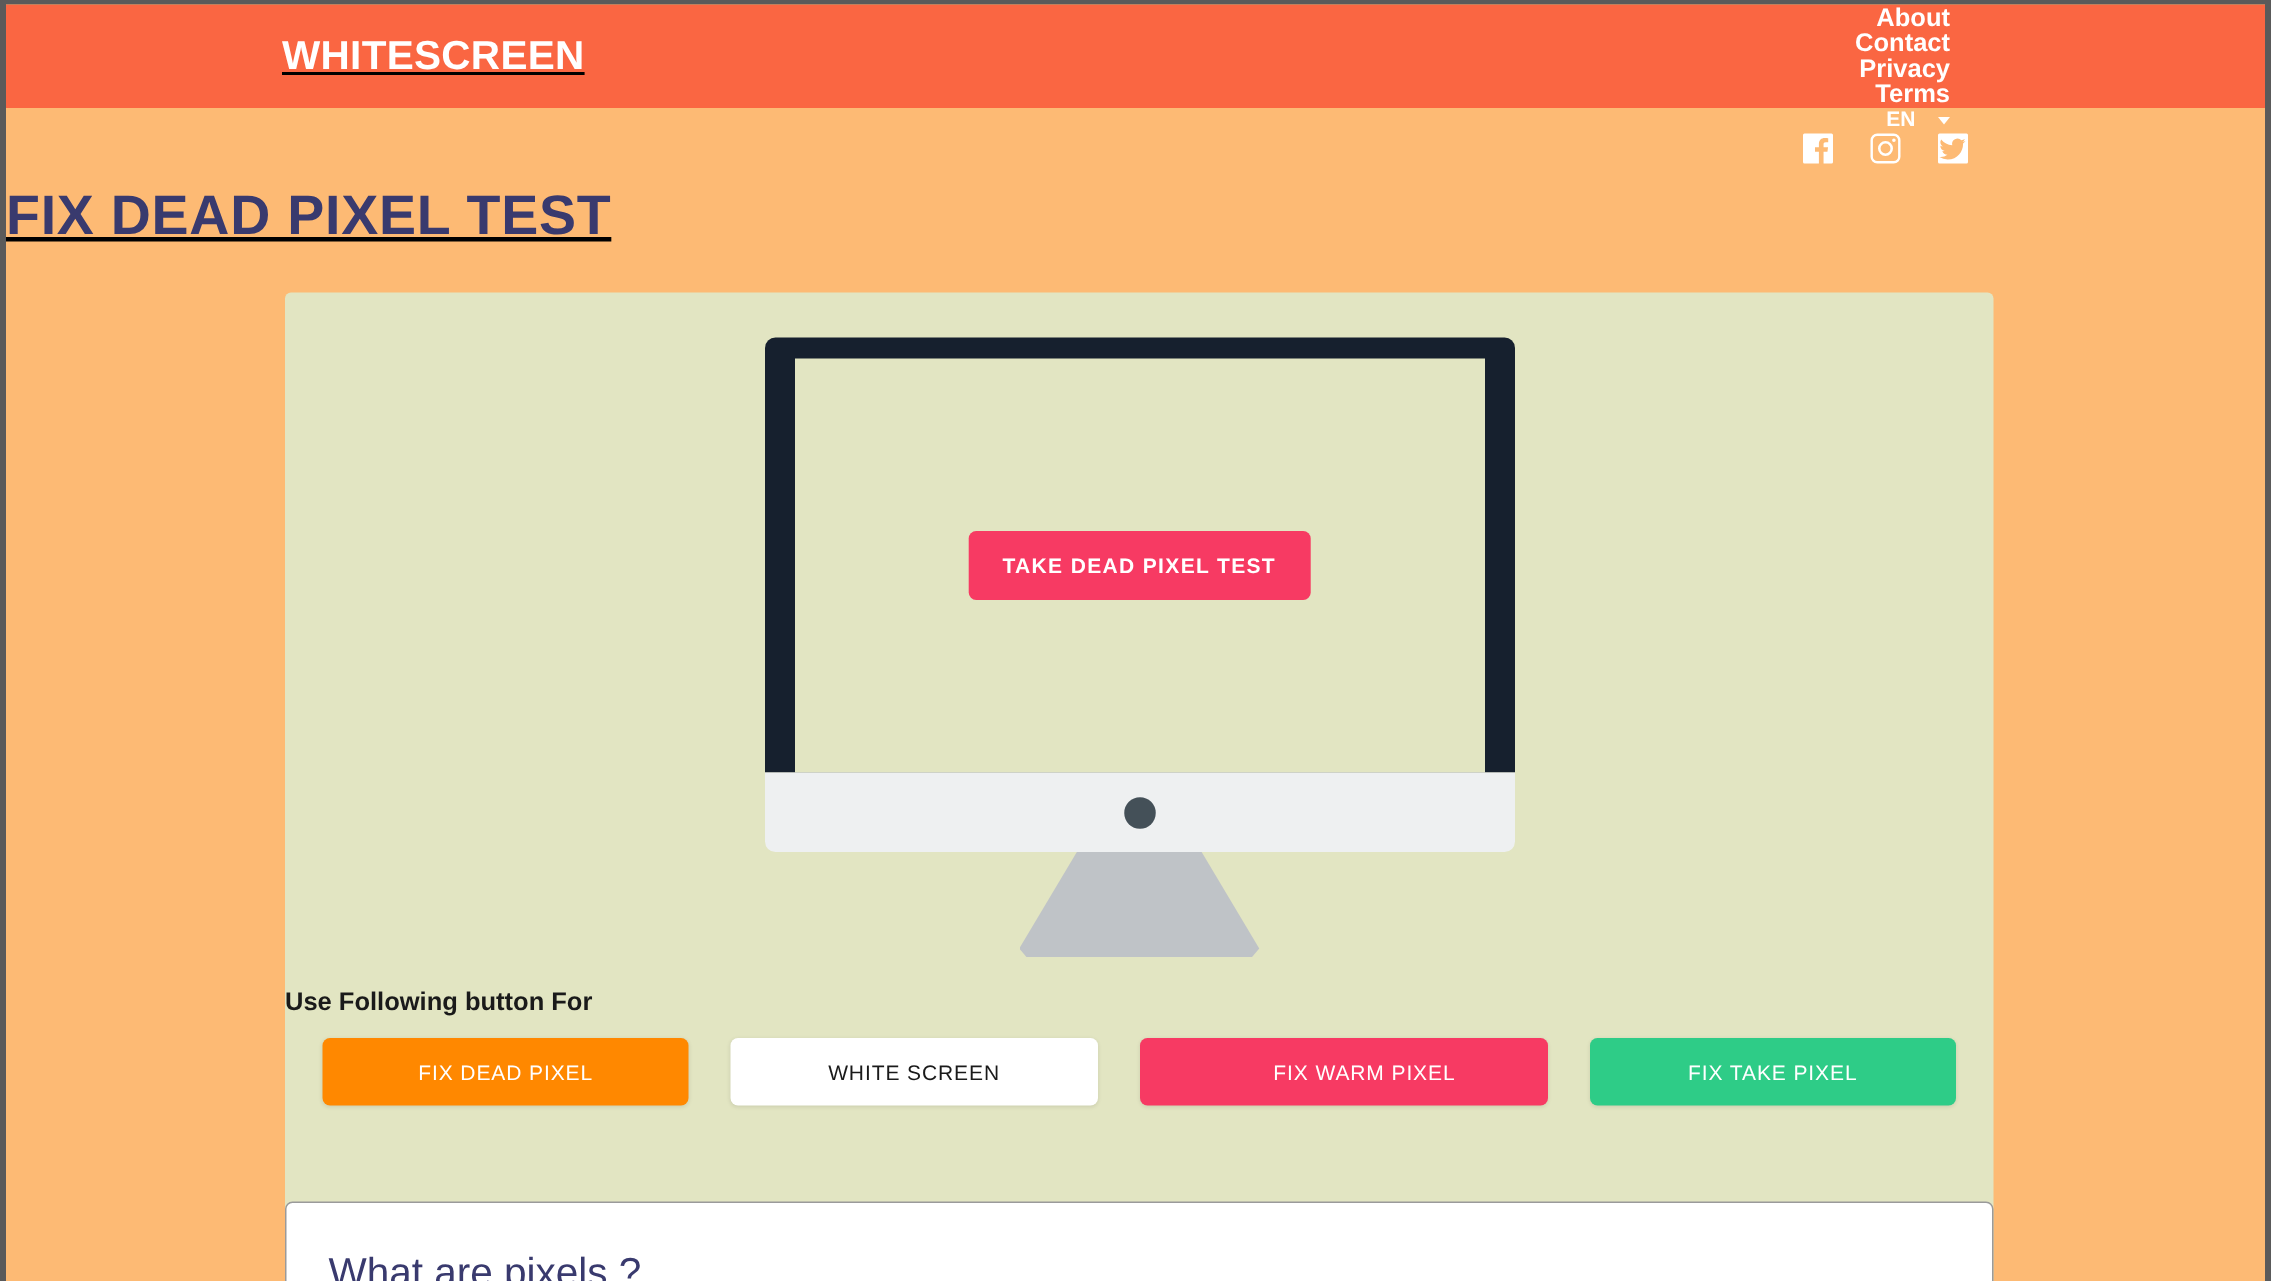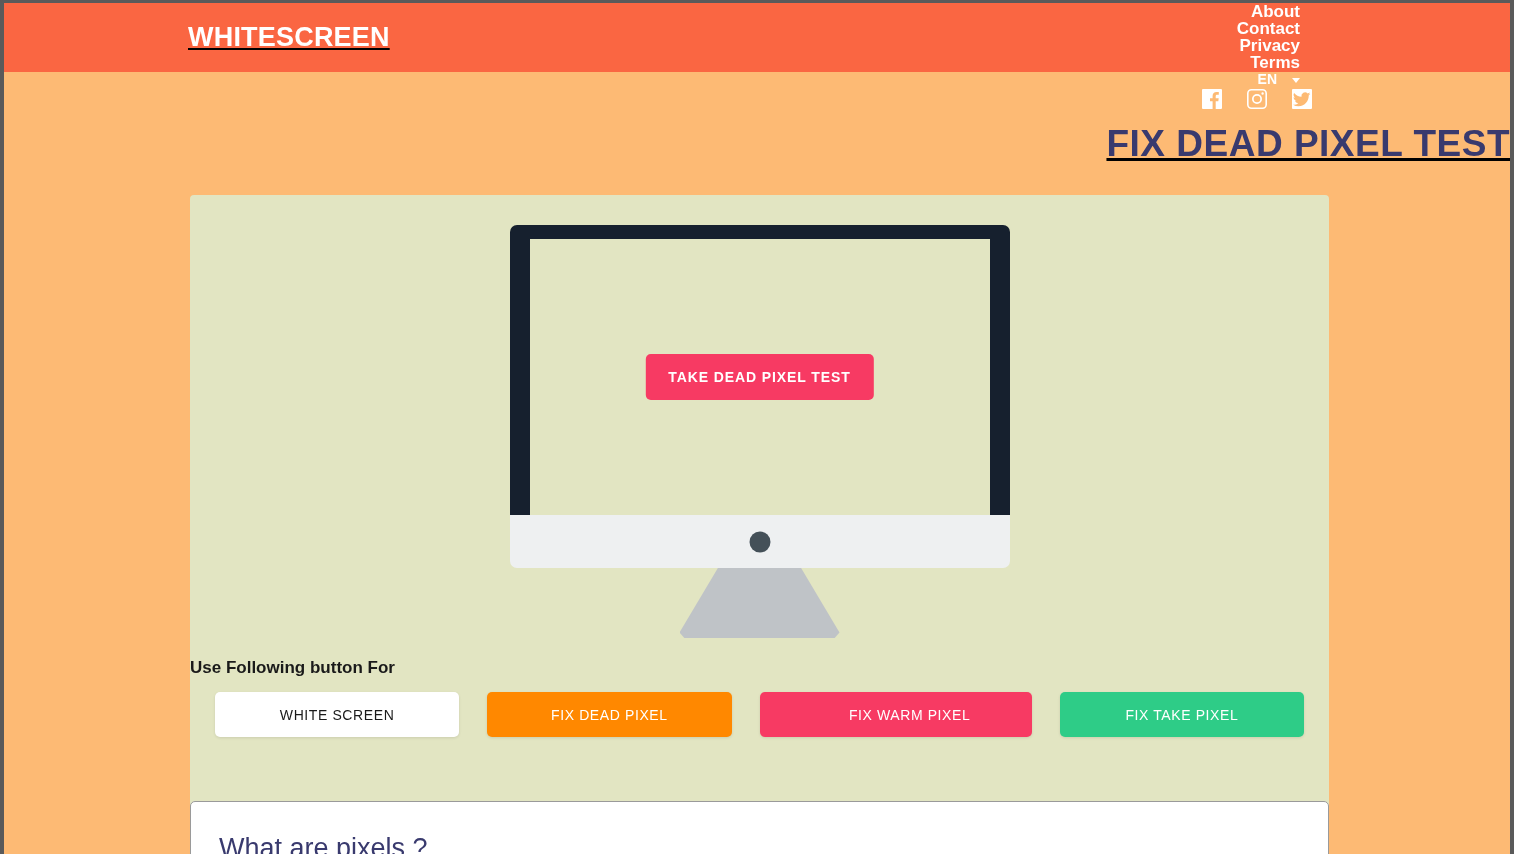--- a/index.html
+++ b/index.html
@@ -90,21 +90,21 @@
   }
   .social-icon {
     width: 24px; height: 24px;
     display: block;
     cursor: pointer;
     fill: #ffffff;
   }
 
   
   #page-title {
-    text-align: right;
+    text-align: left;
     color: #393a6e;
     font-size: 37px;
     font-weight: bold;
     letter-spacing: 0.5px;
     margin-top: 52px;
     line-height: 1.1;
   }
 
   
   #hero-panel {
@@ -279,22 +279,22 @@
       </div>
       <div id="monitor-chin">
         <div id="monitor-logo-dot"></div>
       </div>
       <div id="monitor-stand"></div>
     </div>
 
     <div id="hint-text">Use Following button For</div>
 
     <div id="action-buttons">
+      <button class="action-button" style="background:#ff8800;color:#ffffff;">FIX DEAD PIXEL</button>
       <button class="action-button" style="background:#ffffff;color:#1a1a1a;">WHITE SCREEN</button>
-      <button class="action-button" style="background:#ff8800;color:#ffffff;">FIX DEAD PIXEL</button>
       <button class="action-button" style="background:#f73a63;color:#ffffff;padding-left:28px;">FIX WARM PIXEL</button>
       <button class="action-button" style="background:#2ecc87;color:#ffffff;">FIX TAKE PIXEL</button>
     </div>
 
   </div>
 
   <div id="info-card">
     <div id="info-card-heading">What are pixels ?</div>
   </div>
 

